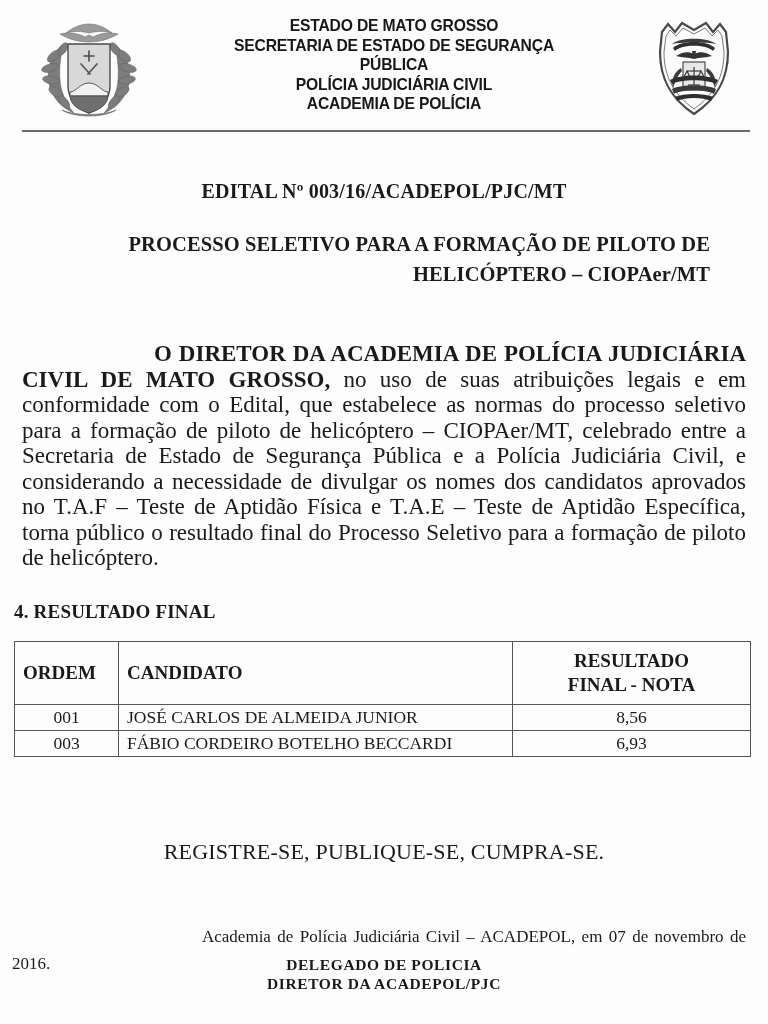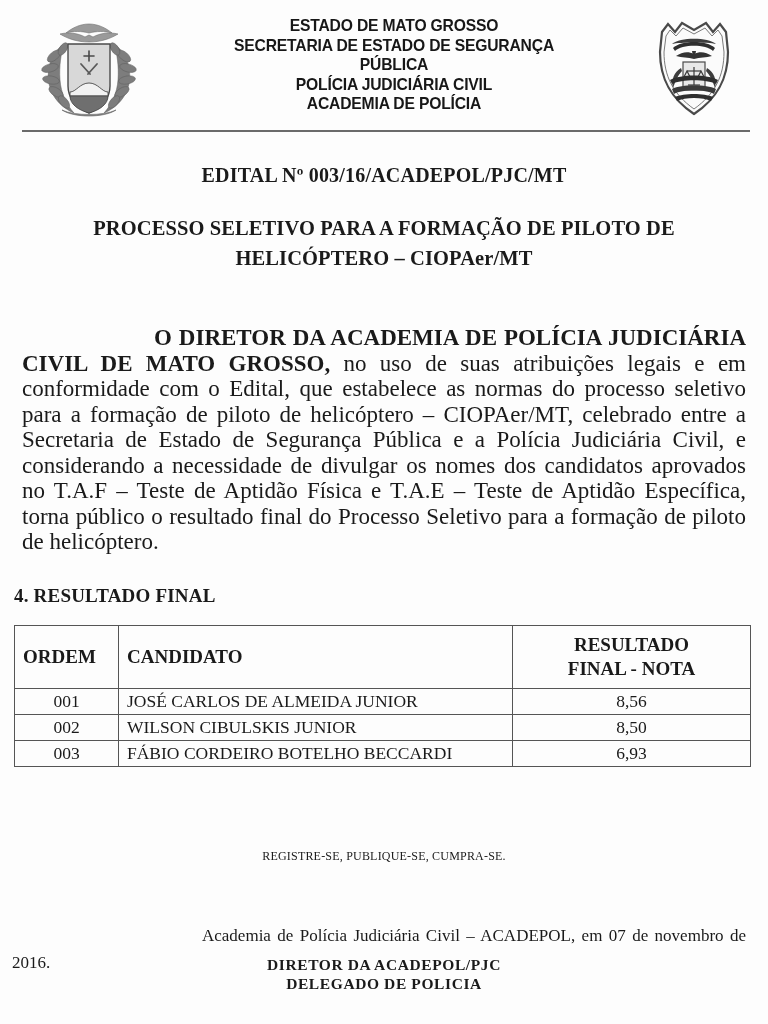--- a/index.html
+++ b/index.html
@@ -21,21 +21,21 @@
     position: relative;
     width: 768px;
     height: 1024px;
     box-sizing: border-box;
   }
 
   
   .header {
     position: relative;
     height: 118px;
-    padding-top: 14px;
+    padding-top: 30px;
   }
   .header-titles {
     position: absolute;
     left: 170px;
     right: 150px;
     top: 16px;
     text-align: center;
   }
   .header-titles .hline {
     font-family: "Liberation Sans", "DejaVu Sans", sans-serif;
@@ -67,21 +67,21 @@
 
   
   .edital-no {
     text-align: center;
     font-weight: bold;
     font-size: 20px;
     margin-top: 32px;
     letter-spacing: 0.2px;
   }
   .doc-title {
-    text-align: center;
+    text-align: right;
     font-weight: bold;
     font-size: 20.5px;
     line-height: 30px;
     margin: 26px 58px 0 58px;
     letter-spacing: 0.1px;
   }
 
   
   .body-block {
     margin: 52px 22px 0 22px;
@@ -132,21 +132,21 @@
     height: 25px;
     line-height: 23px;
   }
   .td-ordem { text-align: center; }
   .td-cand  { text-align: left; padding-left: 12px; }
   .td-nota  { text-align: center; }
 
   
   .registre {
     text-align: center;
-    font-size: 12px;
+    font-size: 22px;
     margin-top: 82px;
     letter-spacing: 0.2px;
   }
   .dateline {
     margin: 58px 22px 0 12px;
     font-size: 17px;
     line-height: 27px;
     text-align: justify;
     text-indent: 190px;
   }
@@ -302,34 +302,29 @@
         </th>
       </tr>
     </thead>
     <tbody>
       <tr>
         <td class="td-ordem">001</td>
         <td class="td-cand">JOSÉ CARLOS DE ALMEIDA JUNIOR</td>
         <td class="td-nota">8,56</td>
       </tr>
       <tr>
-        <td class="td-ordem">002</td>
-        <td class="td-cand">WILSON CIBULSKIS JUNIOR</td>
-        <td class="td-nota">8,50</td>
-      </tr>
-      <tr>
         <td class="td-ordem">003</td>
         <td class="td-cand">FÁBIO CORDEIRO BOTELHO BECCARDI</td>
         <td class="td-nota">6,93</td>
       </tr>
     </tbody>
   </table>
 
   <div class="registre">REGISTRE-SE, PUBLIQUE-SE, CUMPRA-SE.</div>
 
   <p class="dateline">Academia de Polícia Judiciária Civil – ACADEPOL, em 07 de novembro de 2016.</p>
 
   <div class="signature">
+    <div class="sig-role">DELEGADO DE POLICIA</div>
     <div class="sig-role">DIRETOR DA ACADEPOL/PJC</div>
-    <div class="sig-role">DELEGADO DE POLICIA</div>
   </div>
 
 </div>
 
 </body></html>

